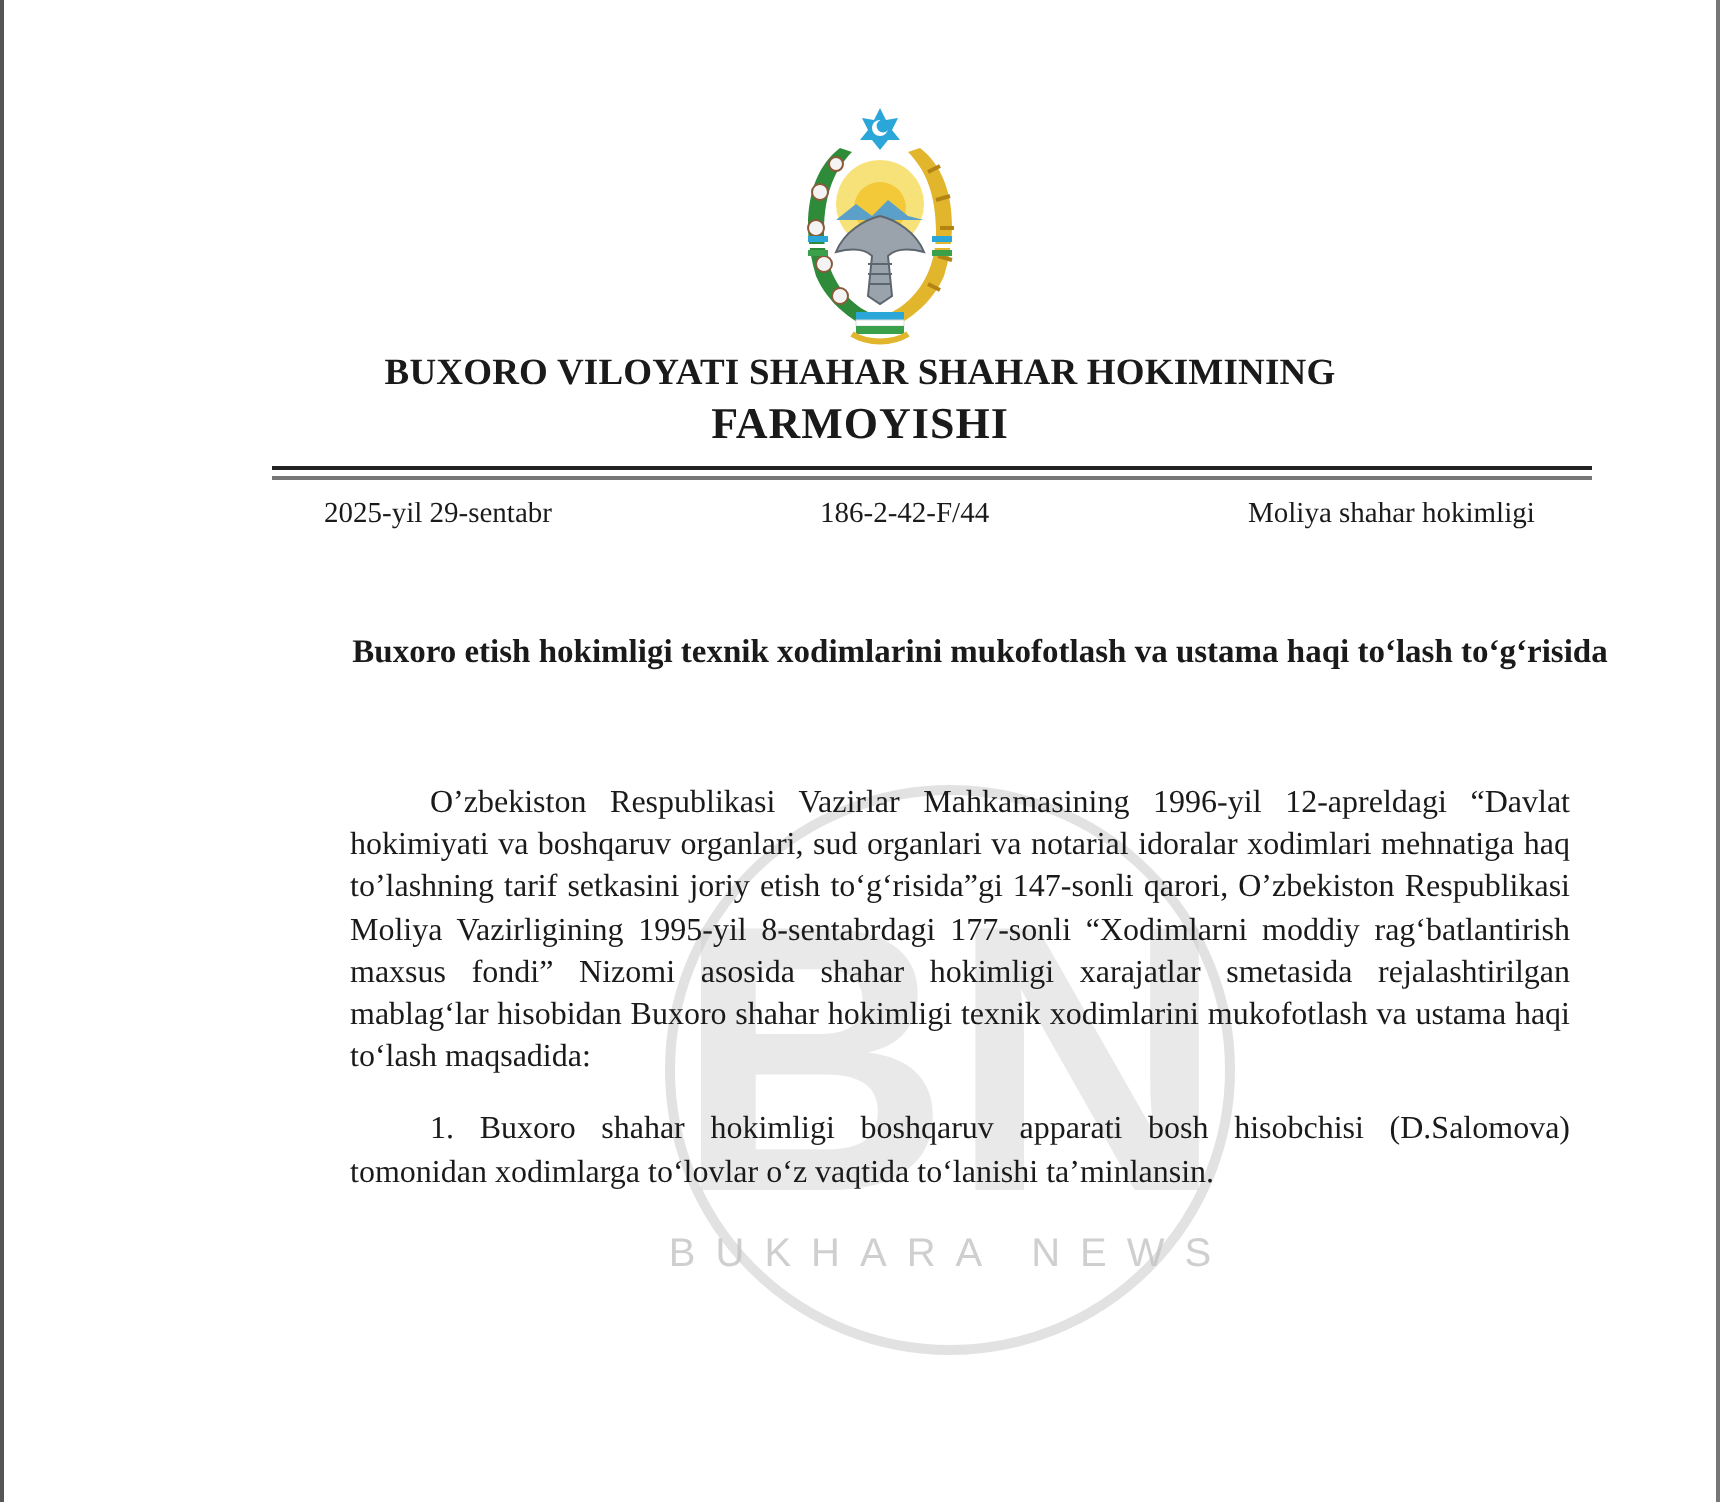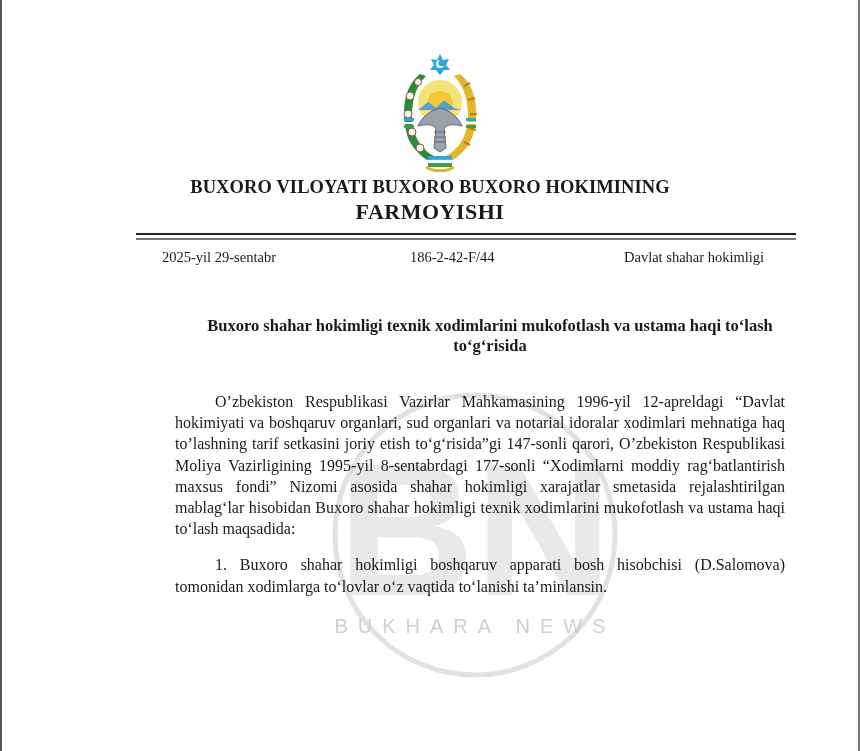--- a/index.html
+++ b/index.html
@@ -86,27 +86,27 @@
   <rect x="30" y="111" width="24" height="4" fill="#3aa04a"></rect>
   <path d="M28 115 C36 120 48 120 56 115" stroke="#e1b52c" stroke-width="3" fill="none"></path>
 </svg>
 
 <svg class="watermark" viewBox="0 0 300 310">
   <circle cx="150" cy="150" r="140" fill="none" stroke="#d6d6d6" stroke-width="5" opacity="0.7"></circle>
   <text x="150" y="210" text-anchor="middle" font-family="'Liberation Sans', sans-serif" font-weight="bold" font-size="190" fill="#cfcfcf" opacity="0.45">BN</text>
   <text x="150" y="248" text-anchor="middle" font-family="'Liberation Sans', sans-serif" font-size="20" letter-spacing="10" fill="#c4c4c4" opacity="0.8">BUKHARA NEWS</text>
 </svg>
 
-<div class="header-line1">BUXORO VILOYATI BUXORO BUXORO HOKIMINING</div>
+<div class="header-line1">BUXORO VILOYATI SHAHAR SHAHAR HOKIMINING</div>
 <div class="header-line2">FARMOYISHI</div>
 <div class="rule-thick"></div>
 <div class="rule-thin"></div>
 
 <div class="meta-row meta-date">2025-yil 29-sentabr</div>
 <div class="meta-row meta-num">186-2-42-F/44</div>
-<div class="meta-row meta-org">Davlat shahar hokimligi</div>
+<div class="meta-row meta-org">Moliya shahar hokimligi</div>
 
-<div class="doc-title">Buxoro shahar hokimligi texnik xodimlarini mukofotlash va ustama haqi to‘lash to‘g‘risida</div>
+<div class="doc-title">Buxoro etish hokimligi texnik xodimlarini mukofotlash va ustama haqi to‘lash to‘g‘risida</div>
 
 <div class="body-text">
   <p>O’zbekiston Respublikasi Vazirlar Mahkamasining 1996-yil 12-apreldagi “Davlat hokimiyati va boshqaruv organlari, sud organlari va notarial idoralar xodimlari mehnatiga haq to’lashning tarif setkasini joriy etish to‘g‘risida”gi 147-sonli qarori, O’zbekiston Respublikasi Moliya Vazirligining 1995-yil 8-sentabrdagi 177-sonli “Xodimlarni moddiy rag‘batlantirish maxsus fondi” Nizomi asosida shahar hokimligi xarajatlar smetasida rejalashtirilgan mablag‘lar hisobidan Buxoro shahar hokimligi texnik xodimlarini mukofotlash va ustama haqi to‘lash maqsadida:</p>
   <p>1. Buxoro shahar hokimligi boshqaruv apparati bosh hisobchisi (D.Salomova) tomonidan xodimlarga to‘lovlar o‘z vaqtida to‘lanishi ta’minlansin.</p>
 </div>
 
 </body></html>

